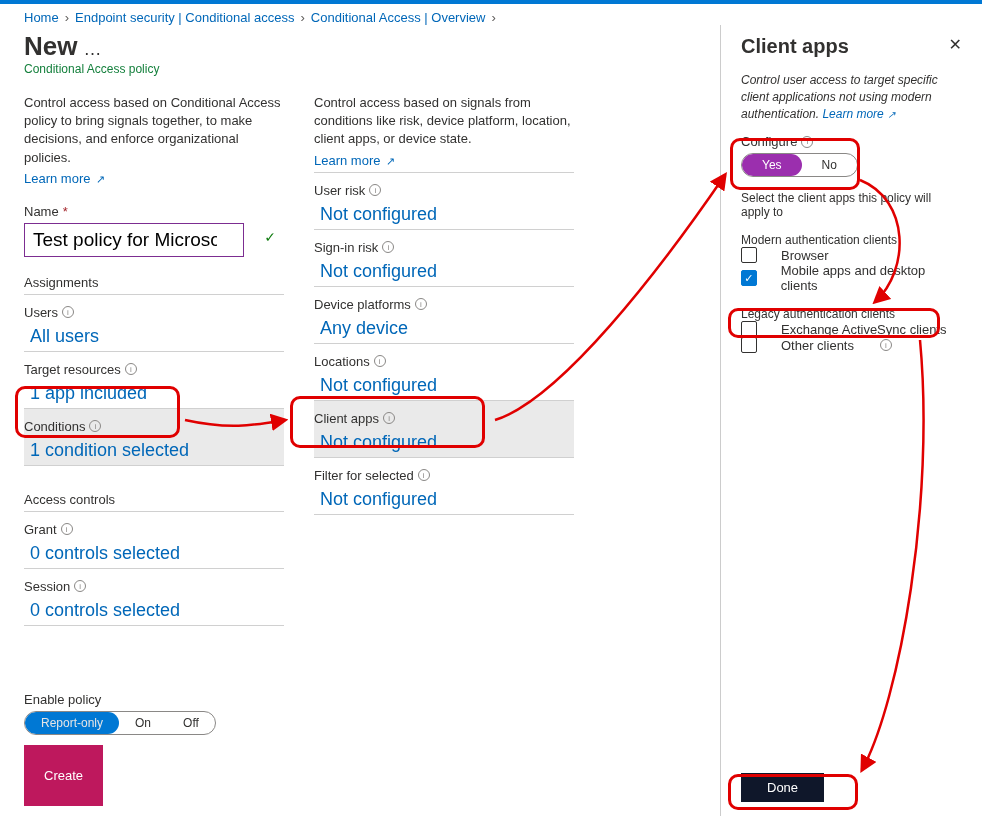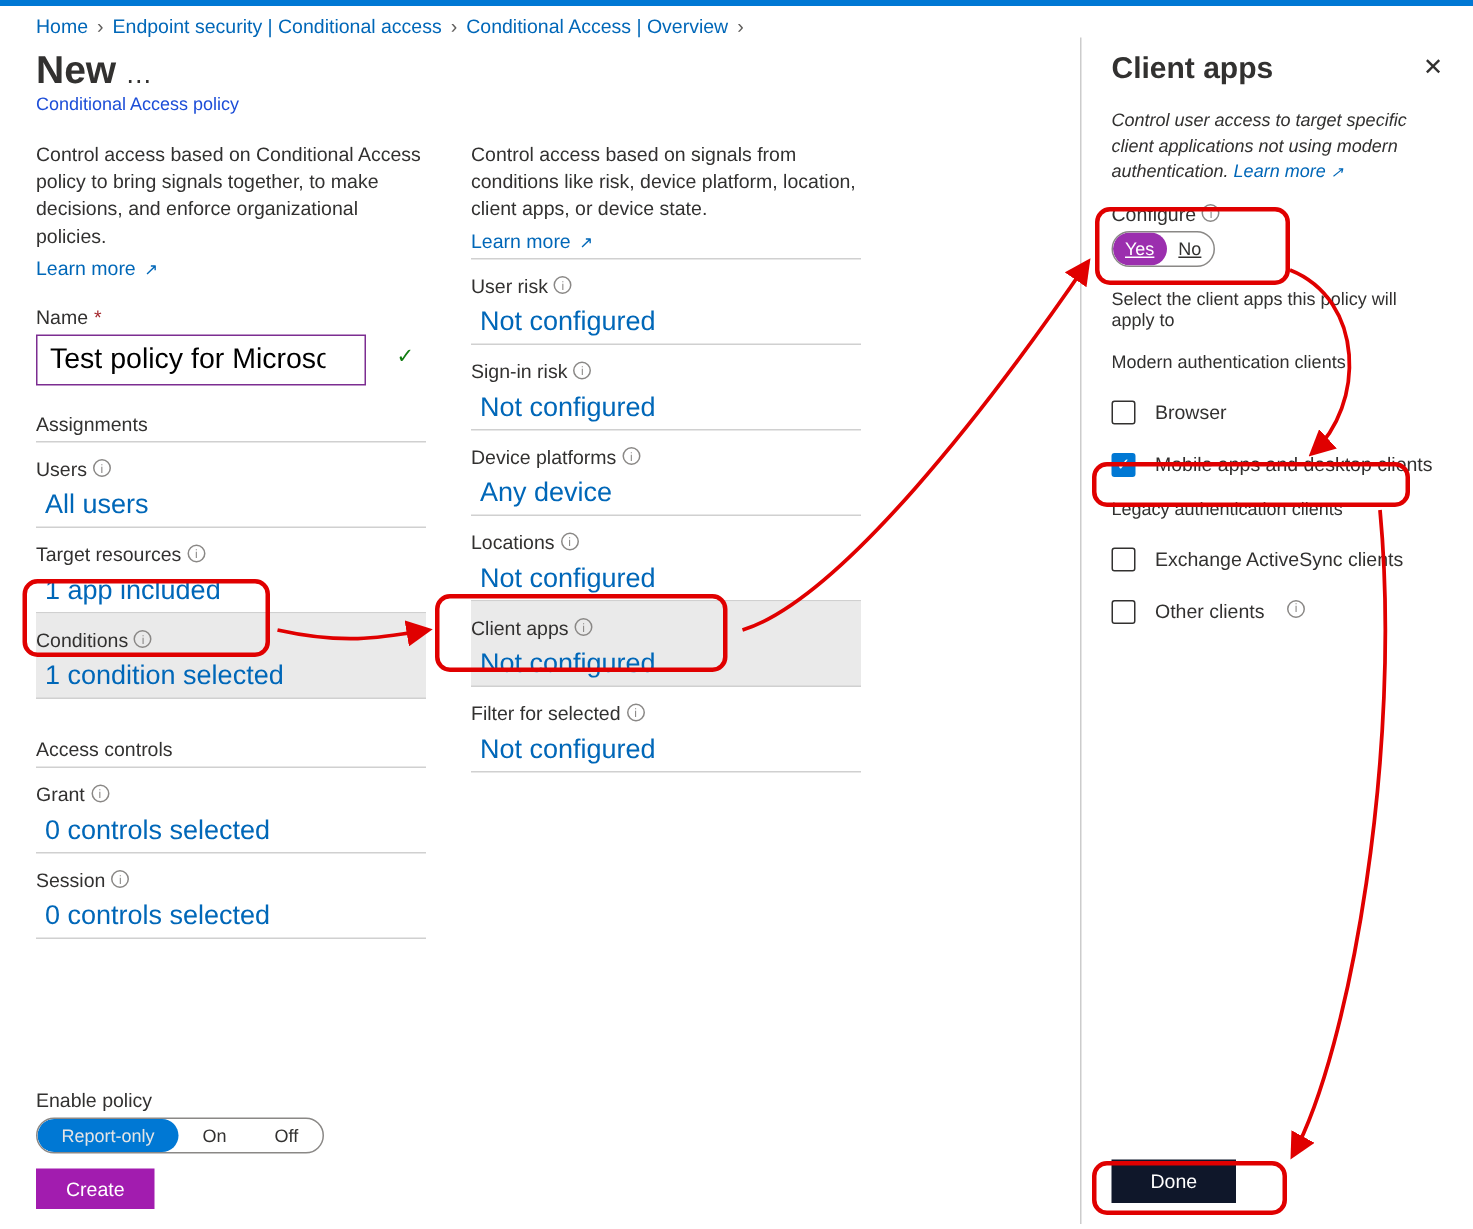--- a/index.html
+++ b/index.html
@@ -6,21 +6,21 @@
   html, body { margin:0; padding:0; background:#fff; color:#323130; width:982px; height:819px; overflow:hidden; }
   a, .link { color:#0067b8; text-decoration:none; cursor:pointer; }
   .top-bar { height:4px; background:#0078d4; }
   .breadcrumb { font-size:13px; padding:6px 12px 0 24px; color:#0067b8; display:flex; align-items:center; gap:6px; }
   .breadcrumb span.sep { color:#605e5c; }
   .page { display:flex; height:calc(100% - 4px - 24px); }
   .left { width:720px; padding:0 20px 0 24px; position:relative; display:flex; flex-direction:column; }
   .right { flex:1; border-left:1px solid #ccc; padding:10px 20px 0 20px; position:relative; display:flex; flex-direction:column; }
   h1 { font-size:26px; font-weight:600; margin:6px 0 0 0; }
   .dots { font-size:18px; letter-spacing:1px; padding-left:6px; color:#323130; }
-  .subtitle { font-size:12px; color:#1d4ed8; margin:0 0 18px 0; }
+  .subtitle { font-size:12px; color:#15803d; margin:0 0 18px 0; }
   .cols { display:flex; gap:30px; }
   .col { width:260px; font-size:13px; }
   .desc { line-height:1.4; margin-bottom:4px; }
   .learn { color:#0067b8; font-size:13px; }
   .learn .ext { font-size:11px; margin-left:2px; }
   .block { margin-top:18px; }
   .label { font-size:13px; color:#323130; display:flex; align-items:center; gap:4px; }
   .req { color:#a4262c; }
   .info-icon { display:inline-flex; width:12px; height:12px; border:1px solid #8a8886; border-radius:50%; align-items:center; justify-content:center; font-size:8px; color:#8a8886; }
   .input-wrap { margin-top:4px; position:relative; }
@@ -31,33 +31,33 @@
   .item .label { margin-bottom:6px; }
   .item .val { color:#0067b8; font-size:18px; padding-left:6px; }
   .row-sel { background:#eaeaea; }
   .highlight-box { border:3px solid #e00000; border-radius:10px; position:absolute; pointer-events:none; z-index:20; }
   
   .bottom { position:absolute; bottom:0; left:24px; right:0; padding:8px 0 10px; }
   .enable-label { font-size:13px; margin-bottom:4px; }
   .toggle3 { display:inline-flex; border:1px solid #8a8886; border-radius:14px; overflow:hidden; height:24px; font-size:12px; }
   .toggle3 span { padding:3px 16px; display:flex; align-items:center; }
   .toggle3 .active { background:#0078d4; color:#e5e5e5; border-radius:14px; }
-  .btn-create { margin-top:10px; background:#a21caf; color:#fff; border:none; padding:6px 20px; font-size:13px; cursor:pointer; }
+  .btn-create { margin-top:10px; background:#be185d; color:#fff; border:none; padding:23px 20px; font-size:13px; cursor:pointer; }
   
   .rp-header { display:flex; align-items:flex-start; justify-content:space-between; }
   .rp-title { font-size:20px; font-weight:600; margin:0; }
   .close { font-size:16px; cursor:pointer; color:#323130; }
   .rp-desc { font-size:12px; color:#323130; margin-top:14px; line-height:1.4;font-style:italic; }
   .configure-label { font-size:13px; margin-top:12px; display:flex; align-items:center; gap:4px; }
   .yn { display:inline-flex; border:1px solid #8a8886; border-radius:14px; overflow:hidden; height:24px; font-size:12px; margin-top:4px; }
-  .yn span { padding:3px 8px; display:flex; align-items:center;text-decoration:underline; }
+  .yn span { padding:3px 20px; display:flex; align-items:center; }
   .yn .yes { background:#9b2fae; color:#fff; border-radius:14px; }
   .sel-text { font-size:12px; margin-top:14px; }
   .group-label { font-size:12px; margin-top:14px; color:#323130; }
-  .chk-row { display:flex; align-items:flex-start; gap:13px; margin-top:19px; font-size:13px; }
+  .chk-row { display:flex; align-items:center; gap:24px; margin-top:0; font-size:13px; }
   .chk { width:16px; height:16px; border:1px solid #323130; display:inline-flex; align-items:center; justify-content:center; border-radius:2px; }
   .chk.on { background:#0078d4; border-color:#0078d4; color:#fff; }
   .chk.on::after { content:"✓"; font-size:11px; }
   .btn-done { position:absolute; bottom:14px; left:20px; background:#0f172a; color:#fff; border:none; padding:7px 26px; font-size:13px; cursor:pointer; }
   
   #arrows { position:absolute; inset:0; pointer-events:none; z-index:25; }
 </style>
 </head>
 <body>
 

